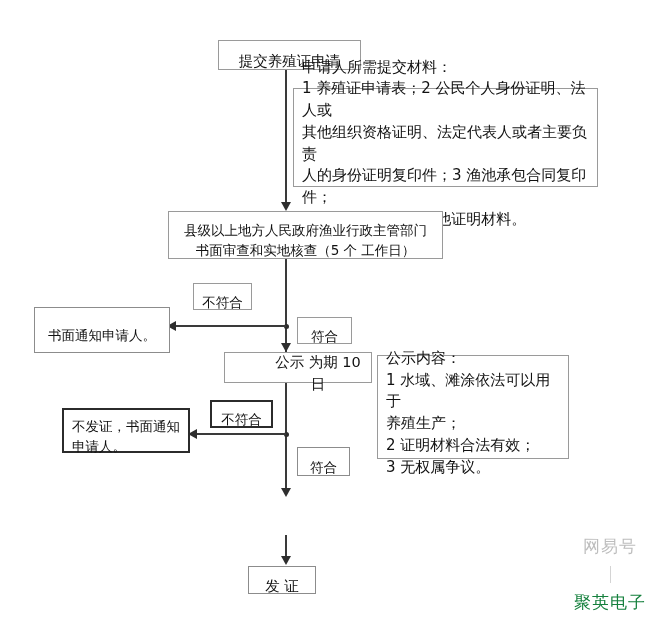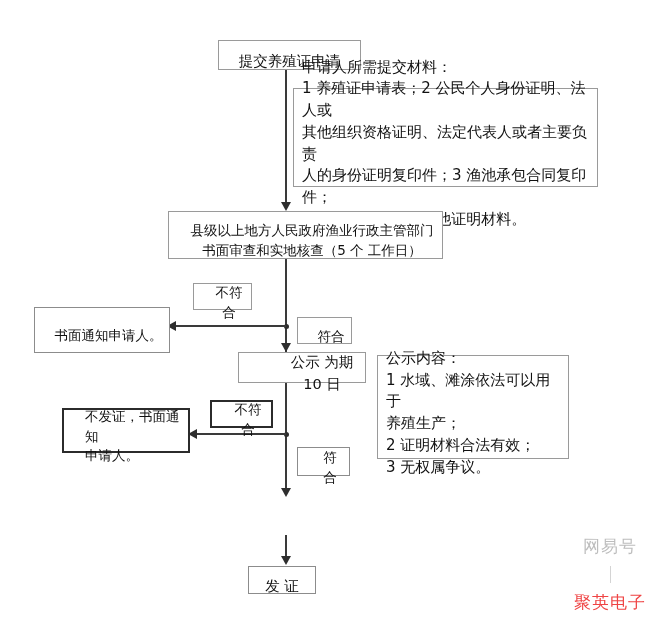--- a/index.html
+++ b/index.html
@@ -47,21 +47,21 @@
     margin-top: 12px;
   }
   .align-left {
     justify-content: flex-start;
     text-align: left;
   }
   .align-left .txt {
     padding: 0 8px;
   }
   .fs14 { font-size: 14.5px; }
-  .fs13 { font-size: 13.5px; padding-left: 13px; }
+  .fs13 { font-size: 13.5px; }
   .fs125 { font-size: 15px; }
 
   
   .vline {
     position: absolute;
     width: 2px;
     background: #3a3a3a;
   }
   .hline {
     position: absolute;
@@ -106,21 +106,21 @@
     user-select: none;
     flex-direction: column;
   }
   #watermark .wm-sep {
     display: inline-block;
     width: 1px;
     height: 17px;
     background: #d4d4d4;
   }
   #watermark .wm-brand { color: #bdbdbd; }
-  #watermark .wm-name { color: #ef4444; }
+  #watermark .wm-name { color: #15803d; }
 </style>
 </head>
 <body>
 
 <div id="canvas">
 
   <div class="node box-thin fs14" style="left:218px; top:40px; width:143px; height:30px;">
     <span class="txt">提交养殖证申请</span>
   </div>
 
@@ -152,21 +152,21 @@
   </div>
 
   <div class="node box-thin fs13" style="left:297px; top:317px; width:55px; height:27px;">
     <span class="txt">符合</span>
   </div>
 
   <div class="node box-med fs13" style="left:34px; top:307px; width:136px; height:46px;">
     <span class="txt">书面通知申请人。</span>
   </div>
 
-  <div class="node box-thin fs14" style="left:238px; top:352px; width:128px; height:31px;padding-left:40px;">
+  <div class="node box-thin fs14" style="left:224px; top:352px; width:148px; height:31px;padding-left:40px;">
     <span class="txt">公示 为期 10 日</span>
   </div>
 
   <div class="node box-thin align-left fs125" style="left:377px; top:355px; width:192px; height:104px;">
     <span class="txt">公示内容：
 1 水域、滩涂依法可以用于
 养殖生产；
 2 证明材料合法有效；
 3 无权属争议。</span>
   </div>

